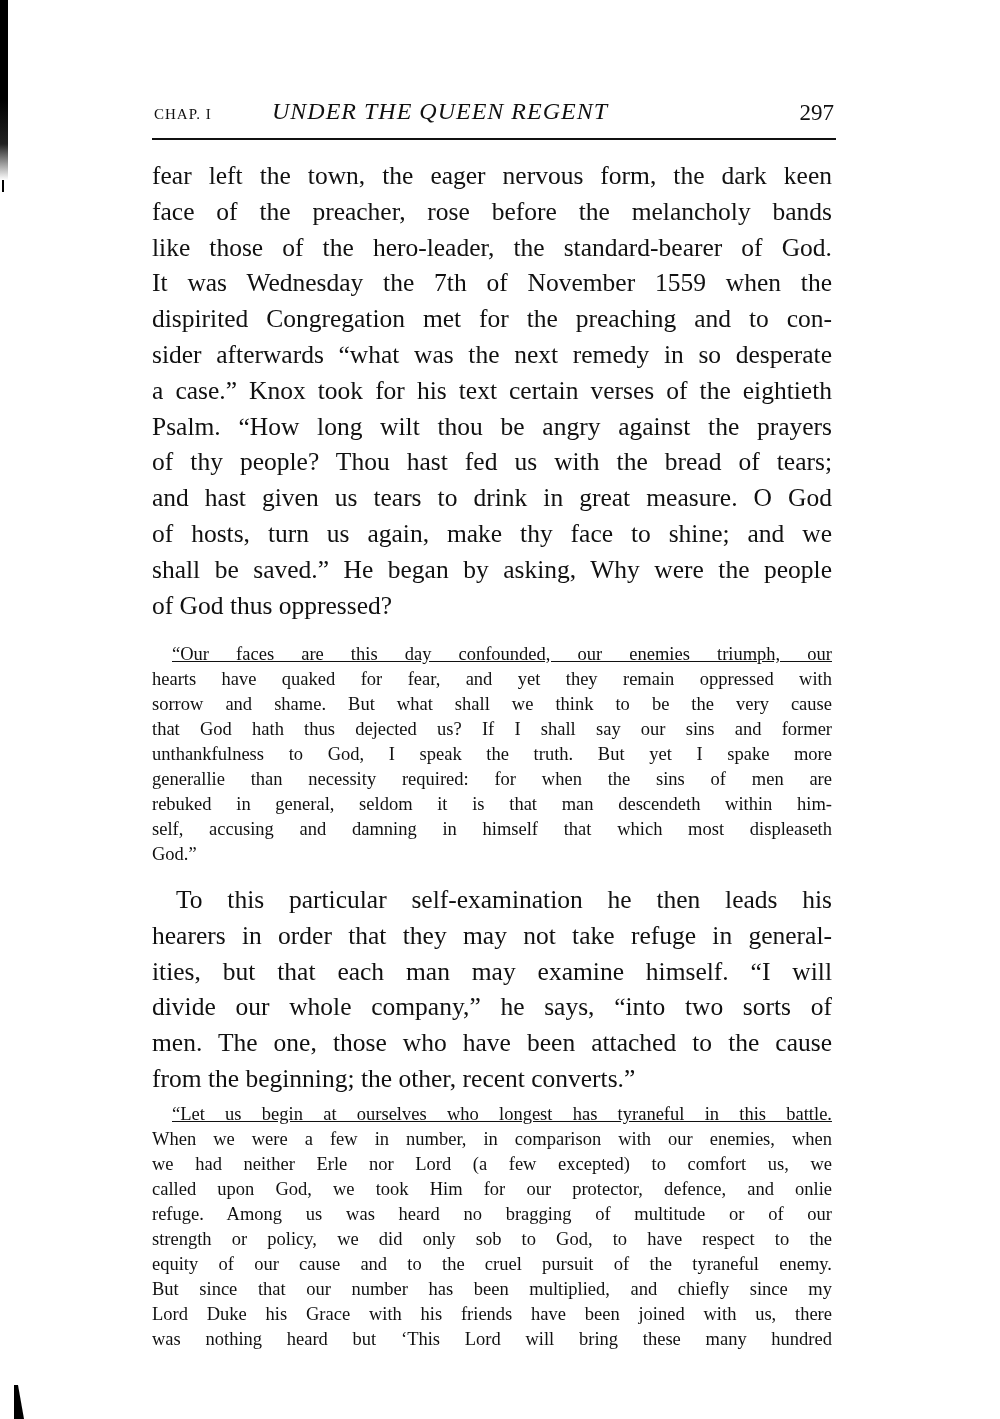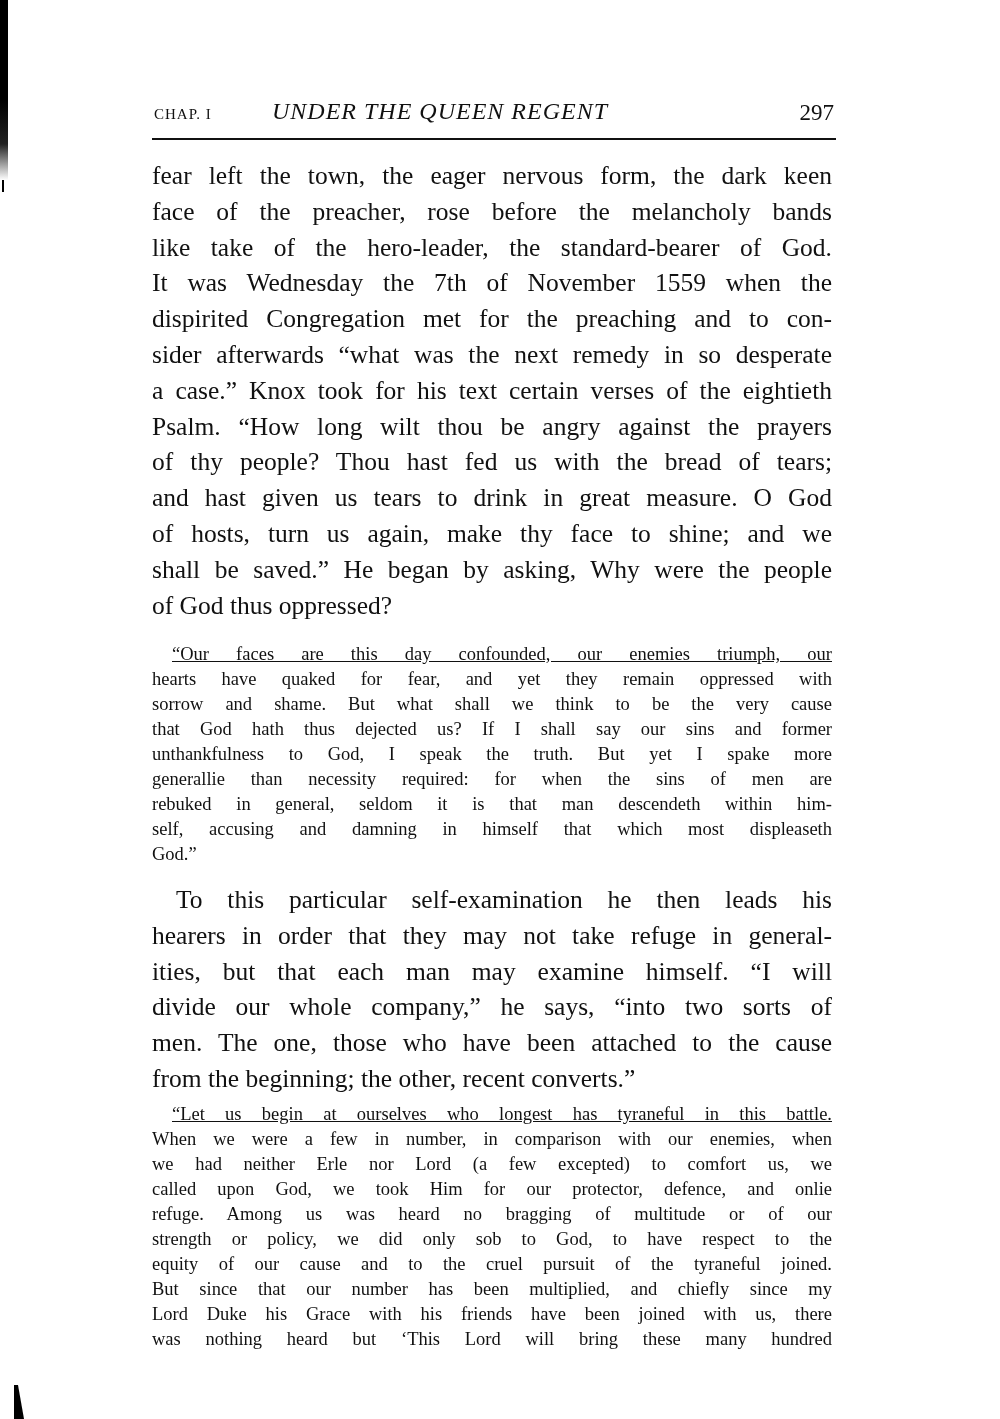--- a/index.html
+++ b/index.html
@@ -125,21 +125,21 @@
 <header class="running-head">
   <span class="rh-chap">CHAP. I</span>
   <span class="rh-title">UNDER THE QUEEN REGENT</span>
   <span class="rh-page">297</span>
 </header>
 <div class="rule"></div>
 
 <p class="body-text p1">
   <span class="line">fear left the town, the eager nervous form, the dark keen</span>
   <span class="line">face of the preacher, rose before the melancholy bands</span>
-  <span class="line">like take of the hero-leader, the standard-bearer of God.</span>
+  <span class="line">like those of the hero-leader, the standard-bearer of God.</span>
   <span class="line">It was Wednesday the 7th of November 1559 when the</span>
   <span class="line">dispirited Congregation met for the preaching and to con-</span>
   <span class="line">sider afterwards “what was the next remedy in so desperate</span>
   <span class="line">a case.”  Knox took for his text certain verses of the eightieth</span>
   <span class="line">Psalm.  “How long wilt thou be angry against the prayers</span>
   <span class="line">of thy people?  Thou hast fed us with the bread of tears;</span>
   <span class="line">and hast given us tears to drink in great measure.  O God</span>
   <span class="line">of hosts, turn us again, make thy face to shine; and we</span>
   <span class="line">shall be saved.”  He began by asking, Why were the people</span>
   <span class="line last">of God thus oppressed?</span>
@@ -166,17 +166,17 @@
   <span class="line last">from the beginning; the other, recent converts.”</span>
 </p>
 
 <blockquote class="quote-text q2">
   <span class="line indent-q">“Let us begin at ourselves who longest has tyraneful in this battle.</span>
   <span class="line">When we were a few in number, in comparison with our enemies, when</span>
   <span class="line">we had neither Erle nor Lord (a few excepted) to comfort us, we</span>
   <span class="line">called upon God, we took Him for our protector, defence, and onlie</span>
   <span class="line">refuge.  Among us was heard no bragging of multitude or of our</span>
   <span class="line">strength or policy, we did only sob to God, to have respect to the</span>
-  <span class="line">equity of our cause and to the cruel pursuit of the tyraneful joined.</span>
+  <span class="line">equity of our cause and to the cruel pursuit of the tyraneful enemy.</span>
   <span class="line">But since that our number has been multiplied, and chiefly since my</span>
   <span class="line">Lord Duke his Grace with his friends have been joined with us, there</span>
   <span class="line">was nothing heard but ‘This Lord will bring these many hundred</span>
 </blockquote>
 
 </body></html>

